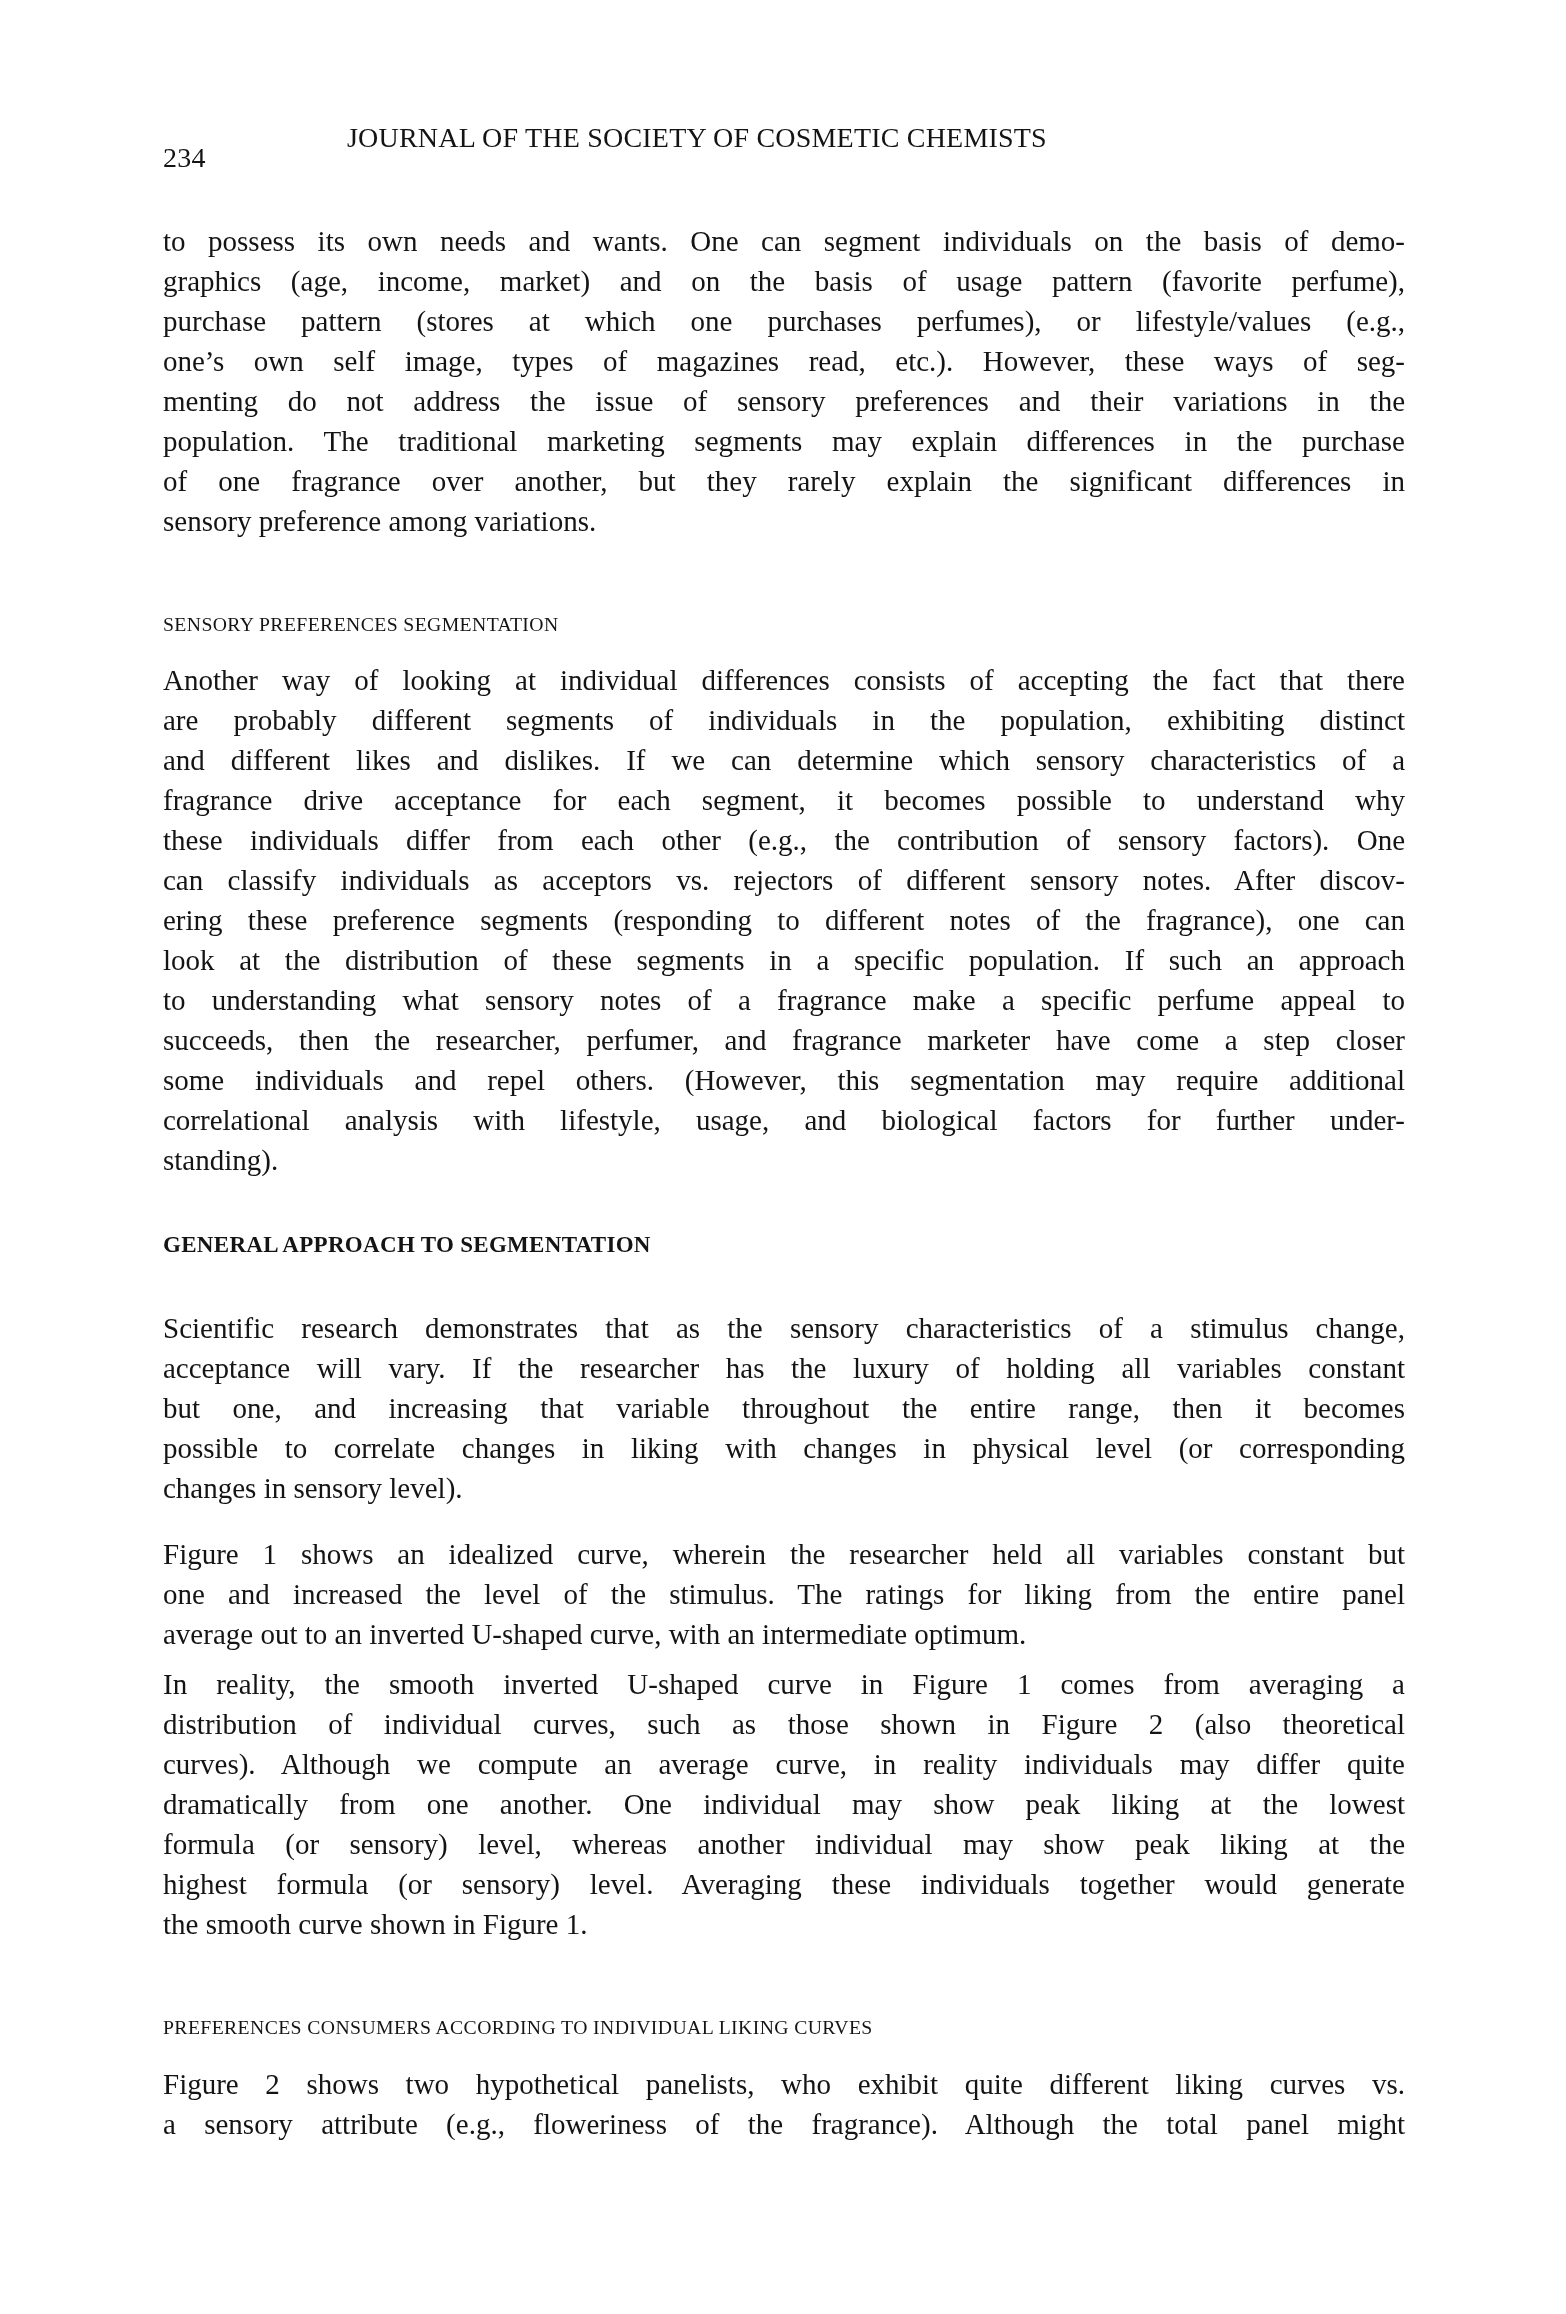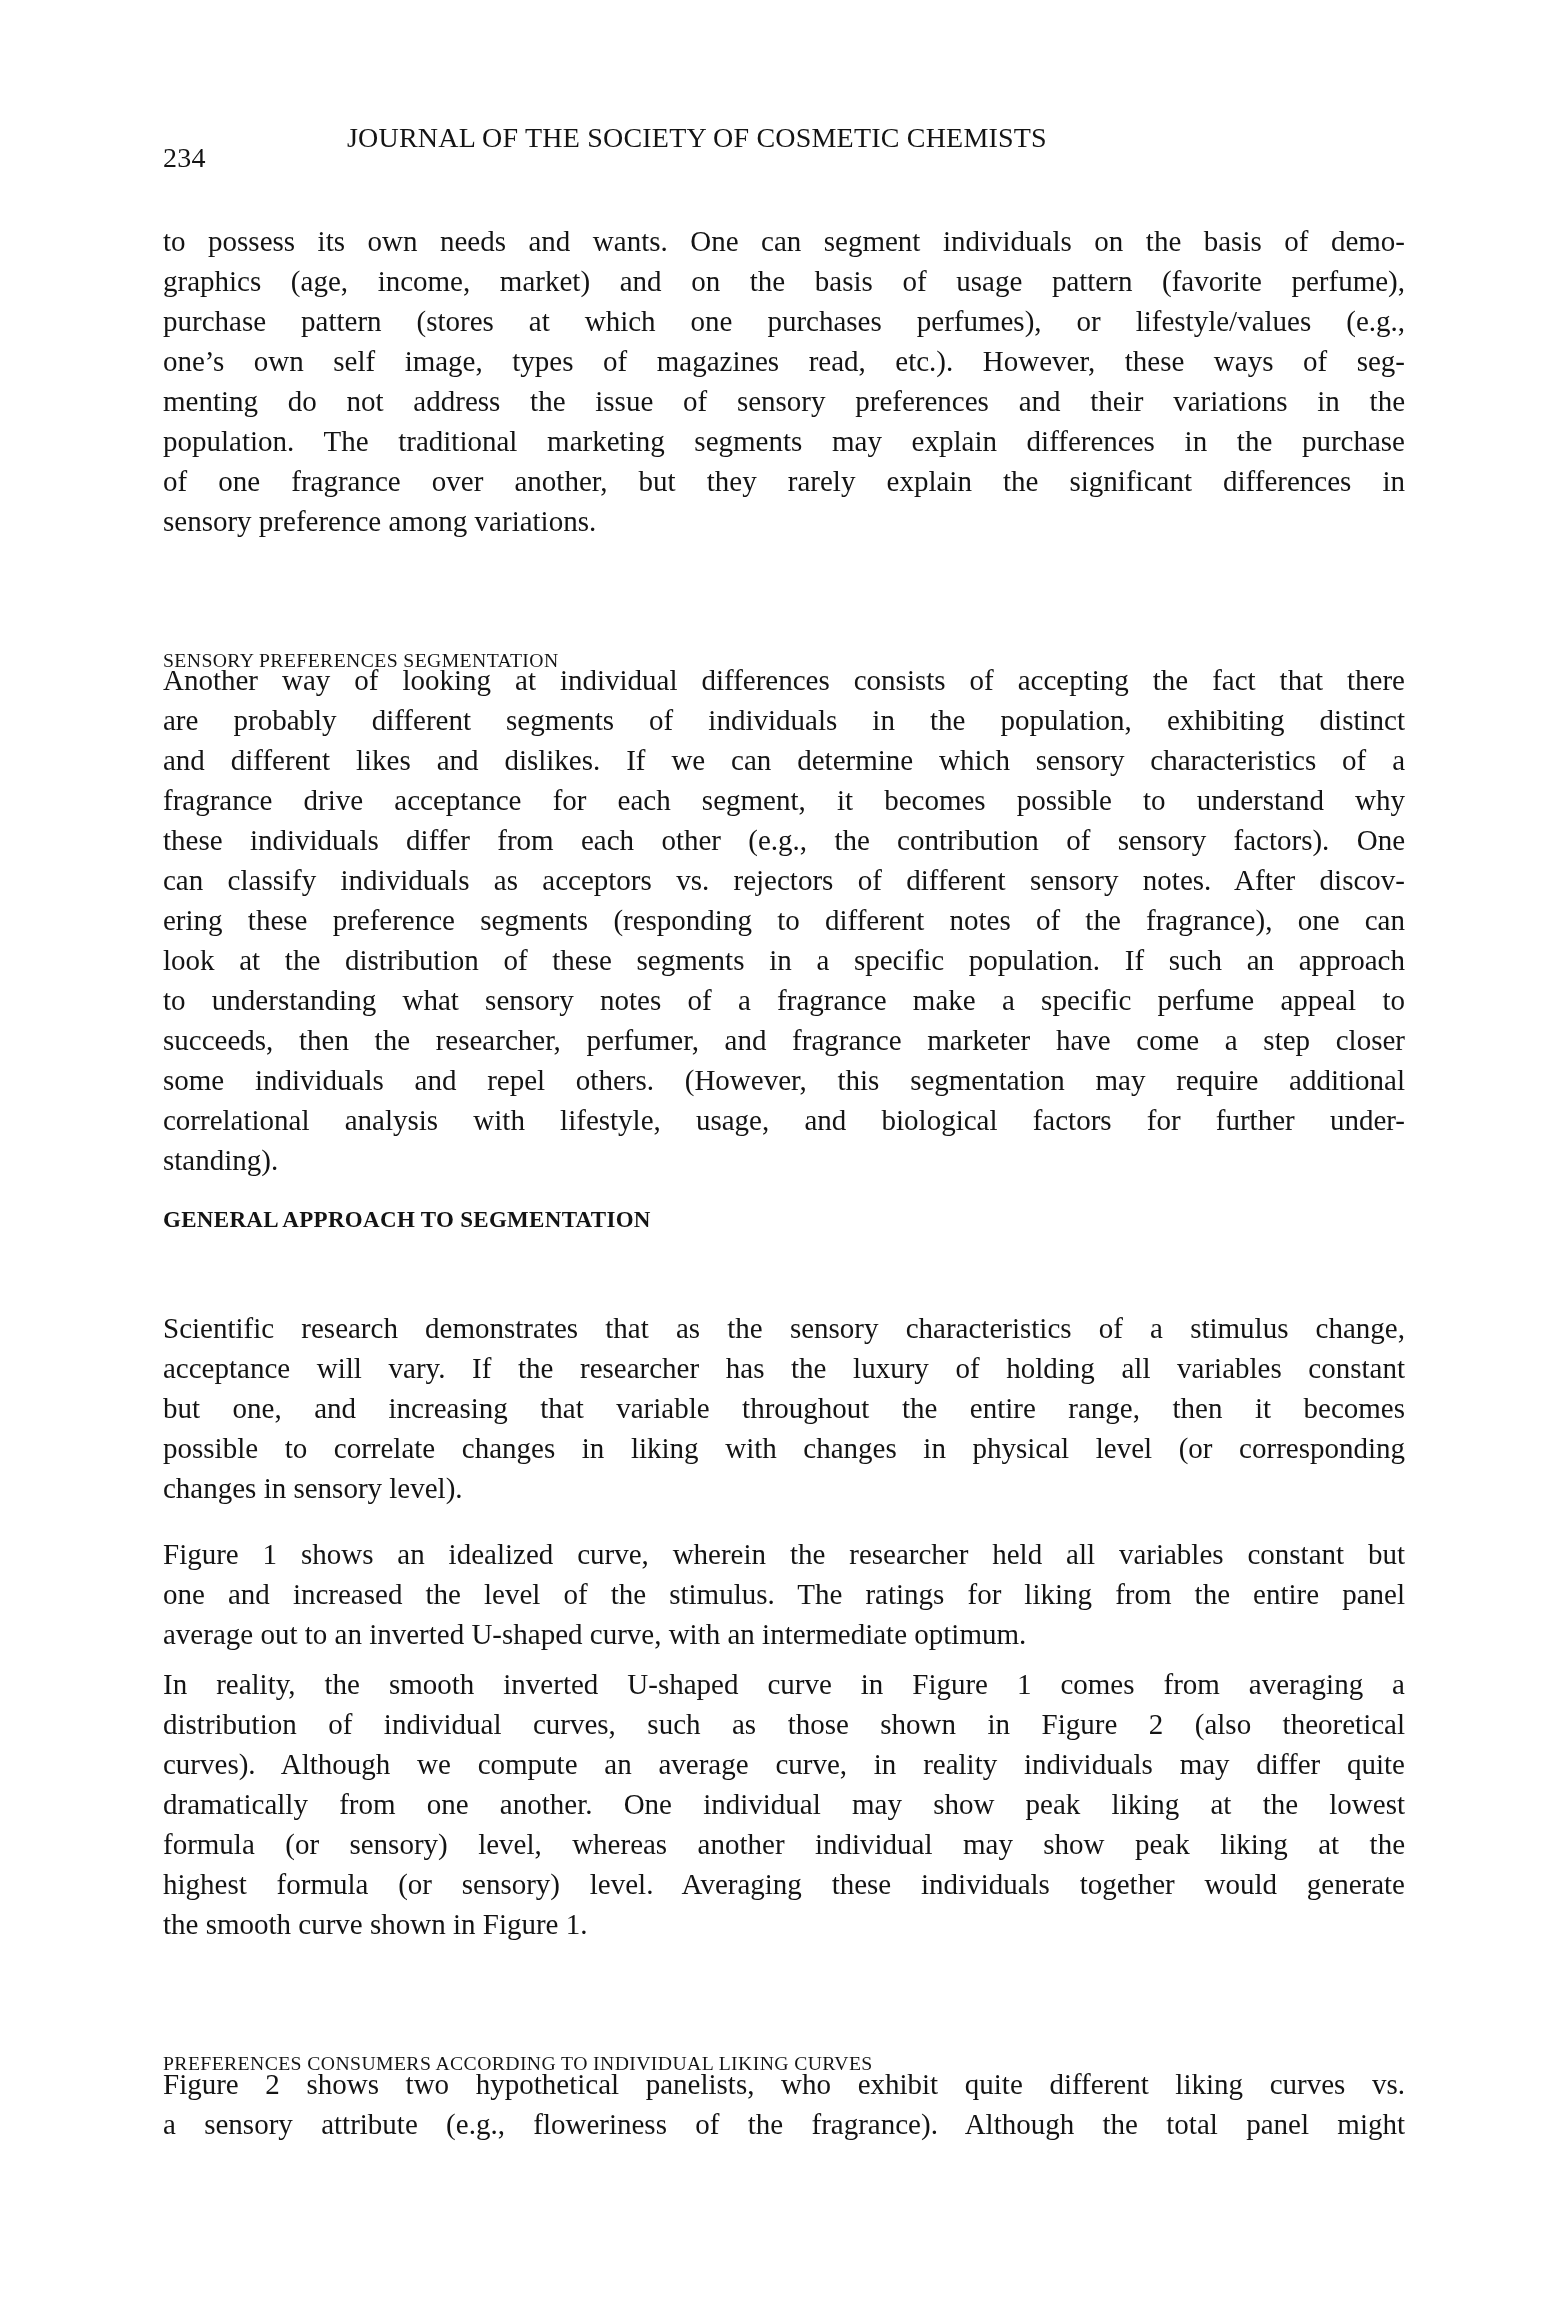--- a/index.html
+++ b/index.html
@@ -17,21 +17,21 @@
       position: absolute; left: 163px; width: 1242px;
       font-size: 29px; line-height: 40px;
     }
     .line {
       display: block; height: 40px; white-space: nowrap; text-align: justify;
       text-align-last: justify;
     }
     .line.last { text-align-last: left; }
     .small-caps-heading {
       position: absolute; left: 163px; font-size: 19.7px; letter-spacing: 0.4px;
-      line-height: 27px; white-space: nowrap; margin-top: 36px;
+      line-height: 27px; white-space: nowrap;
     }
     .bold-heading {
       position: absolute; left: 163px; font-size: 23px; font-weight: bold;
       letter-spacing: 0.3px; line-height: 29px; white-space: nowrap;
     }
   </style>
 </head>
 <body>
 
 <div class="page-header">
@@ -61,21 +61,21 @@
     <span class="line">can classify individuals as acceptors vs. rejectors of different sensory notes. After discov-</span>
     <span class="line">ering these preference segments (responding to different notes of the fragrance), one can</span>
     <span class="line">look at the distribution of these segments in a specific population. If such an approach</span>
     <span class="line">to understanding what sensory notes of a fragrance make a specific perfume appeal to</span>
     <span class="line">succeeds, then the researcher, perfumer, and fragrance marketer have come a step closer</span>
     <span class="line">some individuals and repel others. (However, this segmentation may require additional</span>
     <span class="line">correlational analysis with lifestyle, usage, and biological factors for further under-</span>
     <span class="line last">standing).</span>
   </div>
 
-<div class="bold-heading" style="top:1205px">GENERAL APPROACH TO SEGMENTATION</div>
+<div class="bold-heading" style="top:1230px">GENERAL APPROACH TO SEGMENTATION</div>
 
 <div class="text-block" style="top:1308px">
     <span class="line">Scientific research demonstrates that as the sensory characteristics of a stimulus change,</span>
     <span class="line">acceptance will vary. If the researcher has the luxury of holding all variables constant</span>
     <span class="line">but one, and increasing that variable throughout the entire range, then it becomes</span>
     <span class="line">possible to correlate changes in liking with changes in physical level (or corresponding</span>
     <span class="line last">changes in sensory level).</span>
   </div>
 
 <div class="text-block" style="top:1534px">

